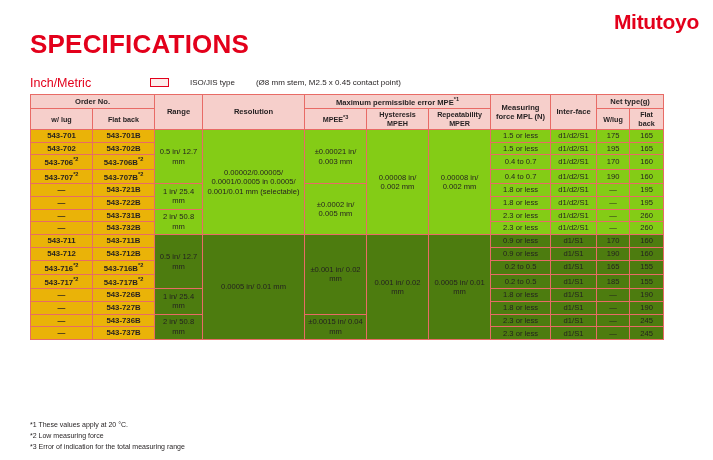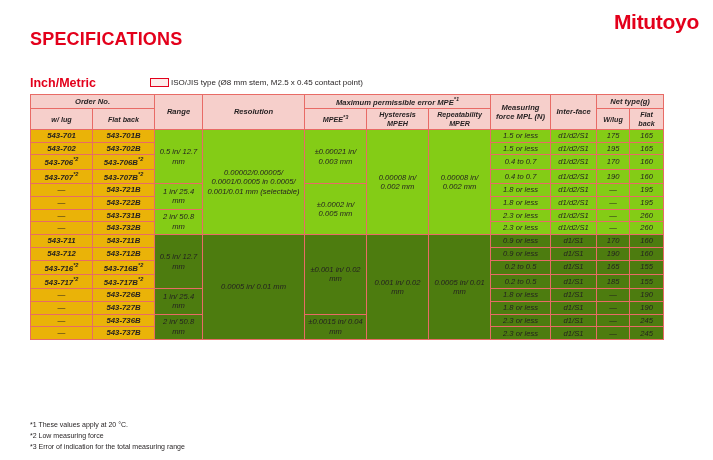--- a/index.html
+++ b/index.html
@@ -20,61 +20,60 @@
     font-size: 21px;
     font-weight: bold;
     letter-spacing: -0.3px;
     color: #e3001b;
     font-family: "Liberation Sans", sans-serif;
   }
   .page-title {
     position: absolute;
     top: 29px;
     left: 30px;
-    font-size: 18px;
+    font-size: 26px;
     font-weight: bold;
     color: #e3001b;
     letter-spacing: 0.2px;
   }
   .subtitle {
     position: absolute;
     top: 76px;
     left: 30px;
     font-size: 12.5px;
-    font-weight: bold;
+    font-weight: normal;
     color: #e3001b;
   }
   .legend {
     position: absolute;
     top: 78px;
     left: 150px;
     display: flex;
     align-items: center;
     gap: 26px;
     font-size: 8px;
     color: #231f20;
   }
-  .legend-item { display: flex; align-items: center; gap: 2px; }
+  .legend-item { display: flex; align-items: center; gap: 21px; }
   .swatch {
     display: inline-block;
     width: 19px; height: 9px;
     border: 1px solid #e3001b;
     background: #fdecea;
   }
   .swatch.b { background: #ffffff; border-color: #e3001b; }
 
   table.spec {
     position: absolute;
     top: 94px;
     left: 30px;
     width: 568px;
     border-collapse: collapse;
     font-size: 7.6px;
     table-layout: fixed;
-    font-style: italic;
   }
   table.spec th, table.spec td {
     border: 0.6px solid #e86b66;
     text-align: center;
     vertical-align: middle;
     padding: 1px 2px;
     line-height: 1.25;
   }
   table.spec thead th {
     background: #f6cfcb;

